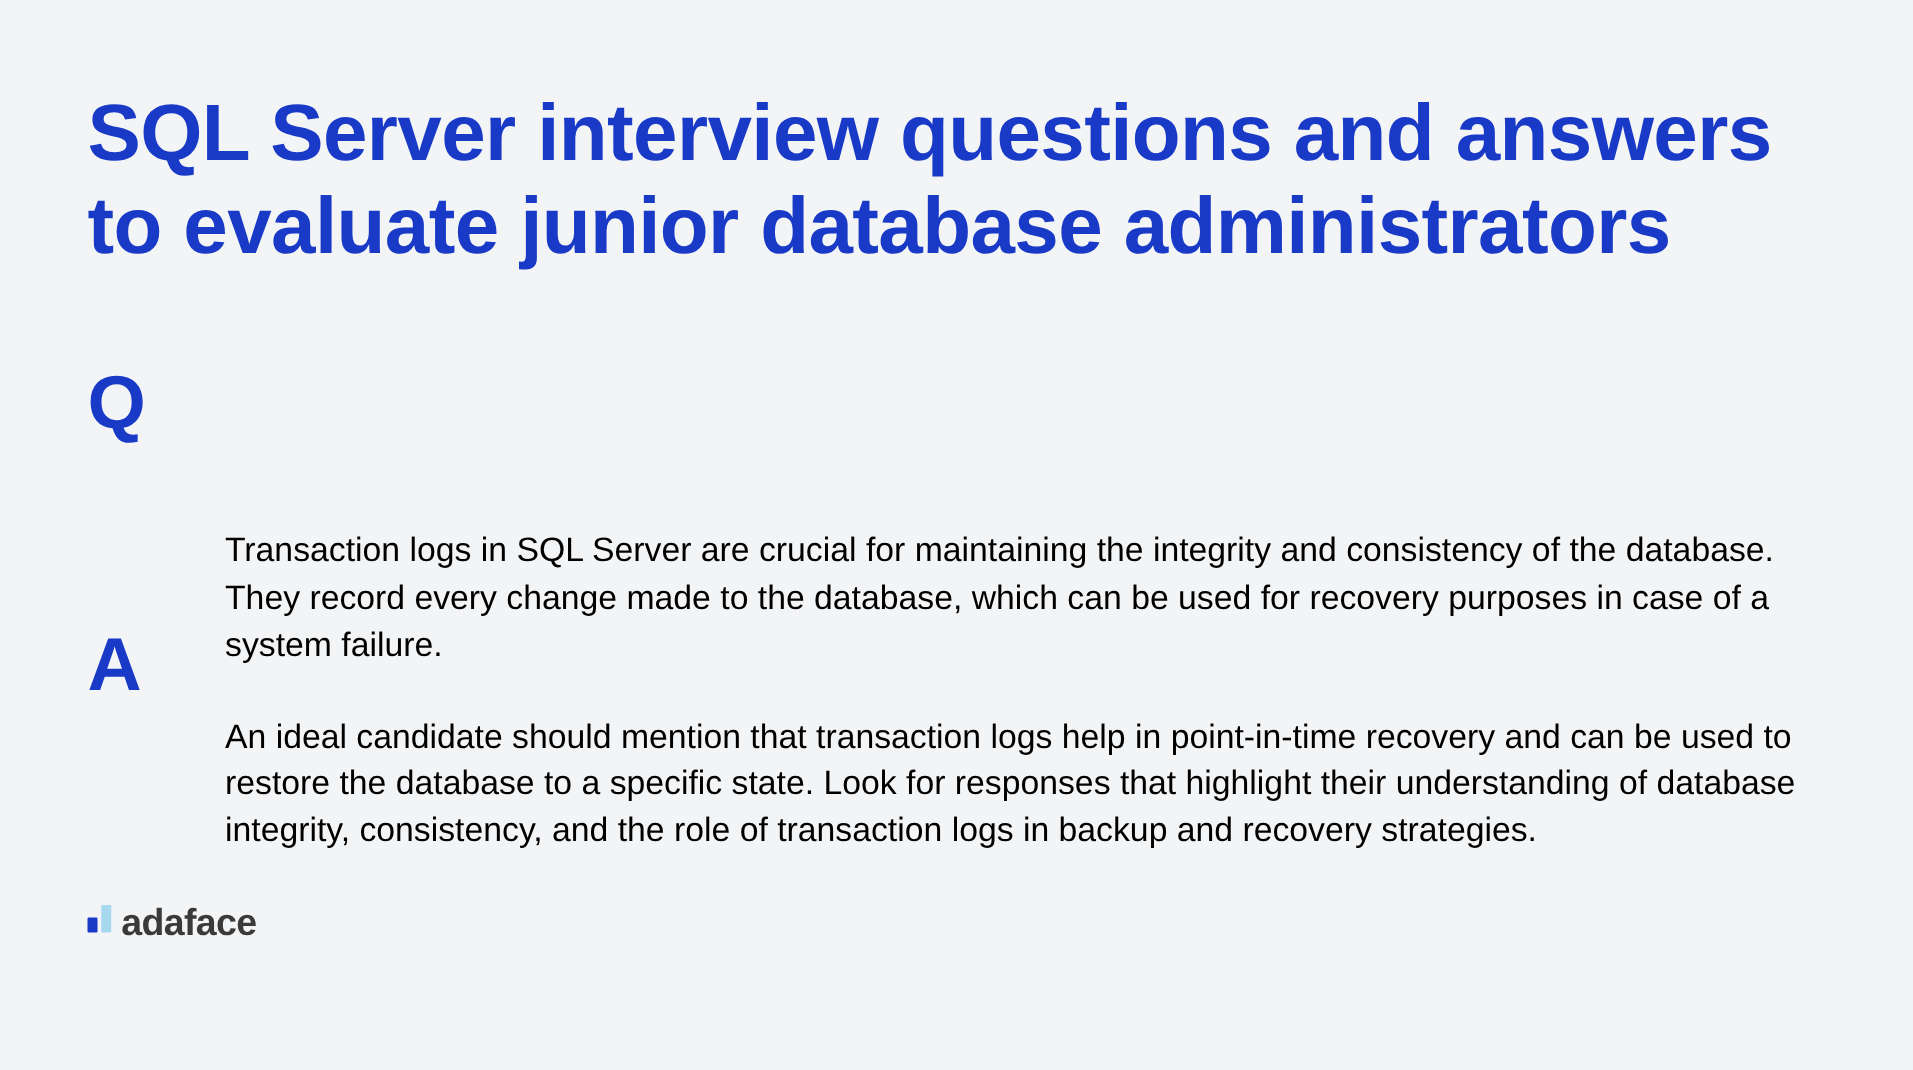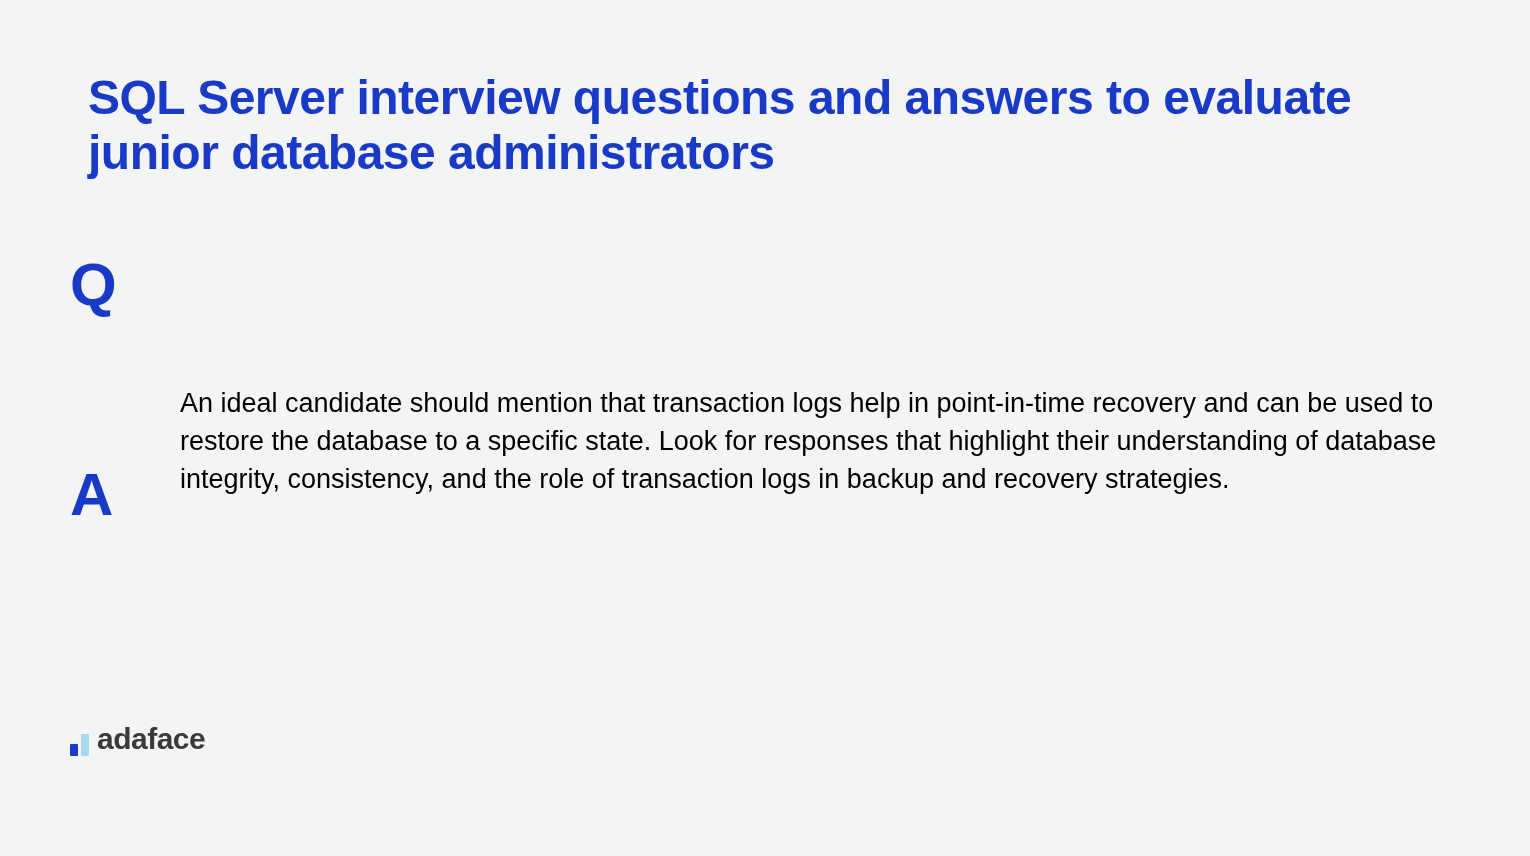--- a/index.html
+++ b/index.html
@@ -10,26 +10,25 @@
     body {
       font-family: -apple-system, BlinkMacSystemFont, 'Segoe UI', Helvetica, Arial, sans-serif;
       background-color: #f3f4f6;
       width: 1530px;
       height: 856px;
       padding: 70px 70px 40px 70px;
       position: relative;
     }
     .title {
       color: #1939c7;
-      font-size: 48px;
+      font-size: 64px;
       font-weight: 700;
       line-height: 1.15;
       margin-bottom: 75px;
       letter-spacing: -0.5px;
-      margin-left: 18px;
     }
     .qa-section {
       display: flex;
       align-items: flex-start;
       margin-bottom: 70px;
     }
     .qa-marker {
       color: #1939c7;
       font-size: 60px;
       font-weight: 800;
@@ -57,21 +56,21 @@
       margin-bottom: 35px;
     }
     .answer-para:last-child {
       margin-bottom: 0;
     }
     .logo-container {
       position: absolute;
       bottom: 100px;
       left: 70px;
       display: flex;
-      align-items: flex-end;
+      align-items: flex-start;
       gap: 8px;
     }
     .logo-icon {
       display: flex;
       align-items: flex-end;
       gap: 3px;
       height: 24px;
     }
     .bar {
       width: 8px;
@@ -97,20 +96,21 @@
 
 <h1 class="title">SQL Server interview questions and answers to evaluate junior database administrators</h1>
 
 <div class="qa-section">
   <div class="qa-marker">Q</div>
 </div>
 
 <div class="qa-section">
   <div class="qa-marker answer">A</div>
   <div class="answer-text">
+    <p class="answer-para">Transaction logs in SQL Server are crucial for maintaining the integrity and consistency of the database. They record every change made to the database, which can be used for recovery purposes in case of a system failure.</p>
     <p class="answer-para">An ideal candidate should mention that transaction logs help in point-in-time recovery and can be used to restore the database to a specific state. Look for responses that highlight their understanding of database integrity, consistency, and the role of transaction logs in backup and recovery strategies.</p>
   </div>
 </div>
 
 <div class="logo-container">
   <div class="logo-icon">
     <div class="bar bar1"></div>
     <div class="bar bar2"></div>
   </div>
   <span class="logo-text">adaface</span>

